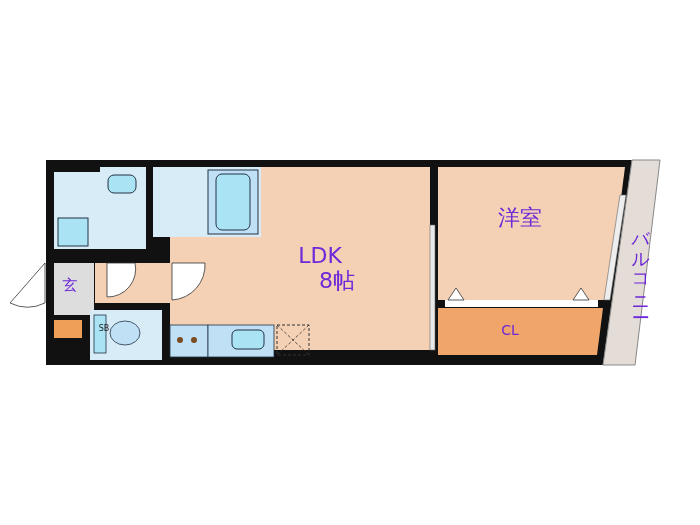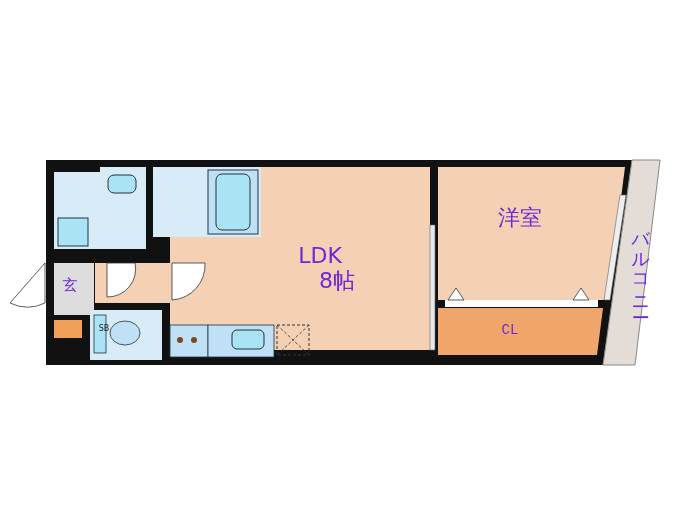--- a/index.html
+++ b/index.html
@@ -65,19 +65,19 @@
 
 <div class="lbl big" style="left:285px;top:243px;width:70px;">
   <div>LDK</div>
   <div style="text-align:right;">8帖</div>
 </div>
 
 <div class="lbl big" style="left:480px;top:205px;width:80px;">
   <div>洋室</div>
 </div>
 
-<div class="lbl cl" style="left:490px;top:322px;width:40px;font-family:Liberation Mono, monospace;">CL</div>
+<div class="lbl cl" style="left:490px;top:322px;width:40px;">CL</div>
 
 <div class="lbl vert" style="left:630px;top:218px;">バルコニー</div>
 
 <div class="lbl gen" style="left:60px;top:277px;width:20px;">玄</div>
 
 <div class="lbl sb" style="left:55px;top:324px;width:26px;margin-left:36px;">SB</div>
 
 </body></html>

